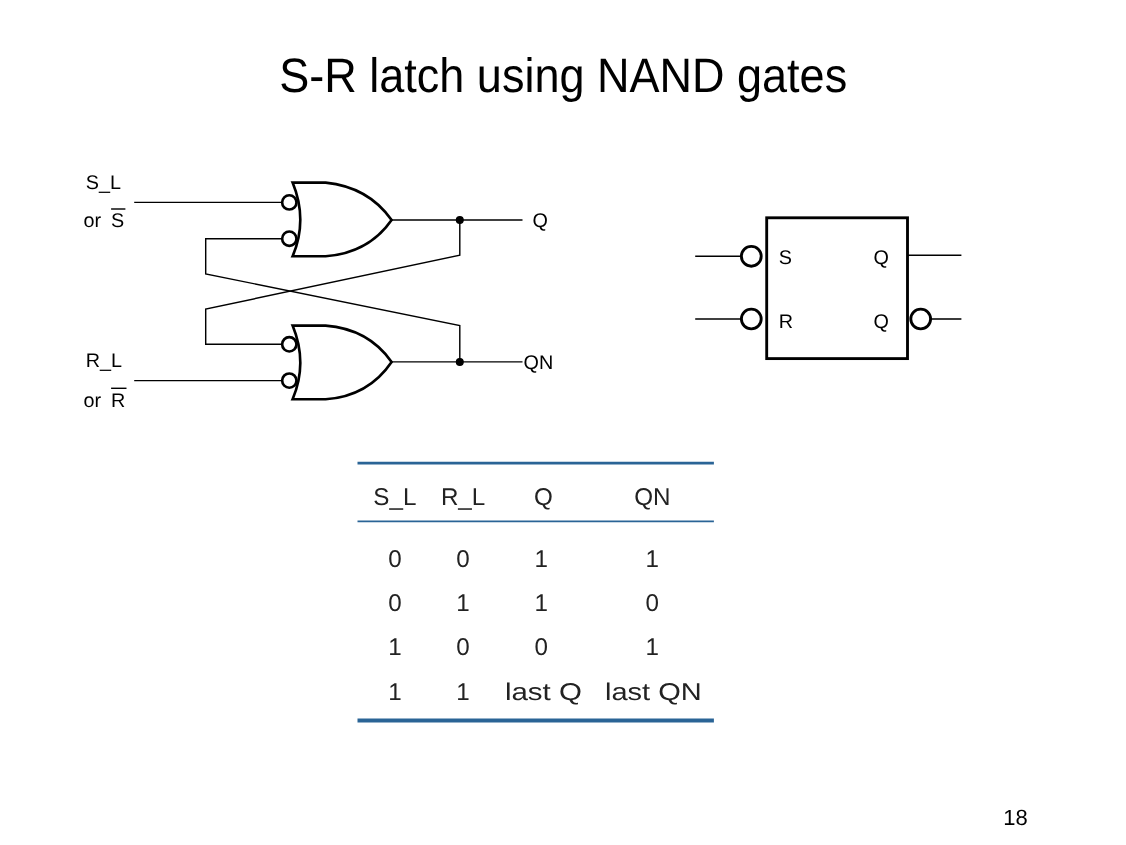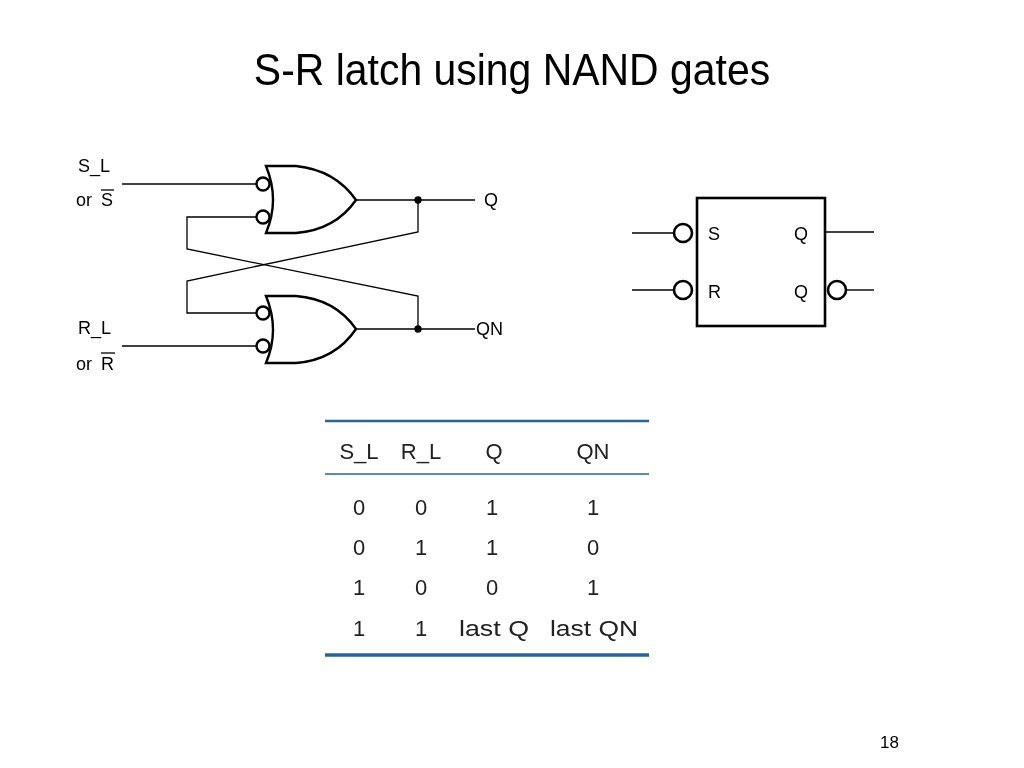--- a/index.html
+++ b/index.html
@@ -4,21 +4,21 @@
 <style>
   html, body { margin:0; padding:0; background:#ffffff; }
   body { width:1024px; height:768px; position:relative; overflow:hidden;
          font-family:"Liberation Sans", sans-serif; color:#000; }
   .title { position:absolute; left:0; width:1024px; top:40px; text-align:center;
            font-size:44px; line-height:60px; font-family:"Liberation Sans", sans-serif;
            transform:scaleX(0.93); transform-origin:center; }
   svg { position:absolute; left:0; top:0; }
   .lbl { font-family:"Liberation Sans", sans-serif; font-size:18px; fill:#000; }
   .tbl { font-family:"Liberation Sans", sans-serif; font-size:22px; fill:#222; }
-  .pagenum { position:absolute; left:880px; top:733px; font-size:17px; }
+  .pagenum { position:absolute; left:912px; top:733px; font-size:20px; }
 </style>
 </head>
 <body>
 
 <div class="title">S-R latch using NAND gates</div>
 
 <svg width="1024" height="768" viewBox="0 0 1024 768">
 
   <g stroke="#000" fill="none" stroke-width="1.3">
 

